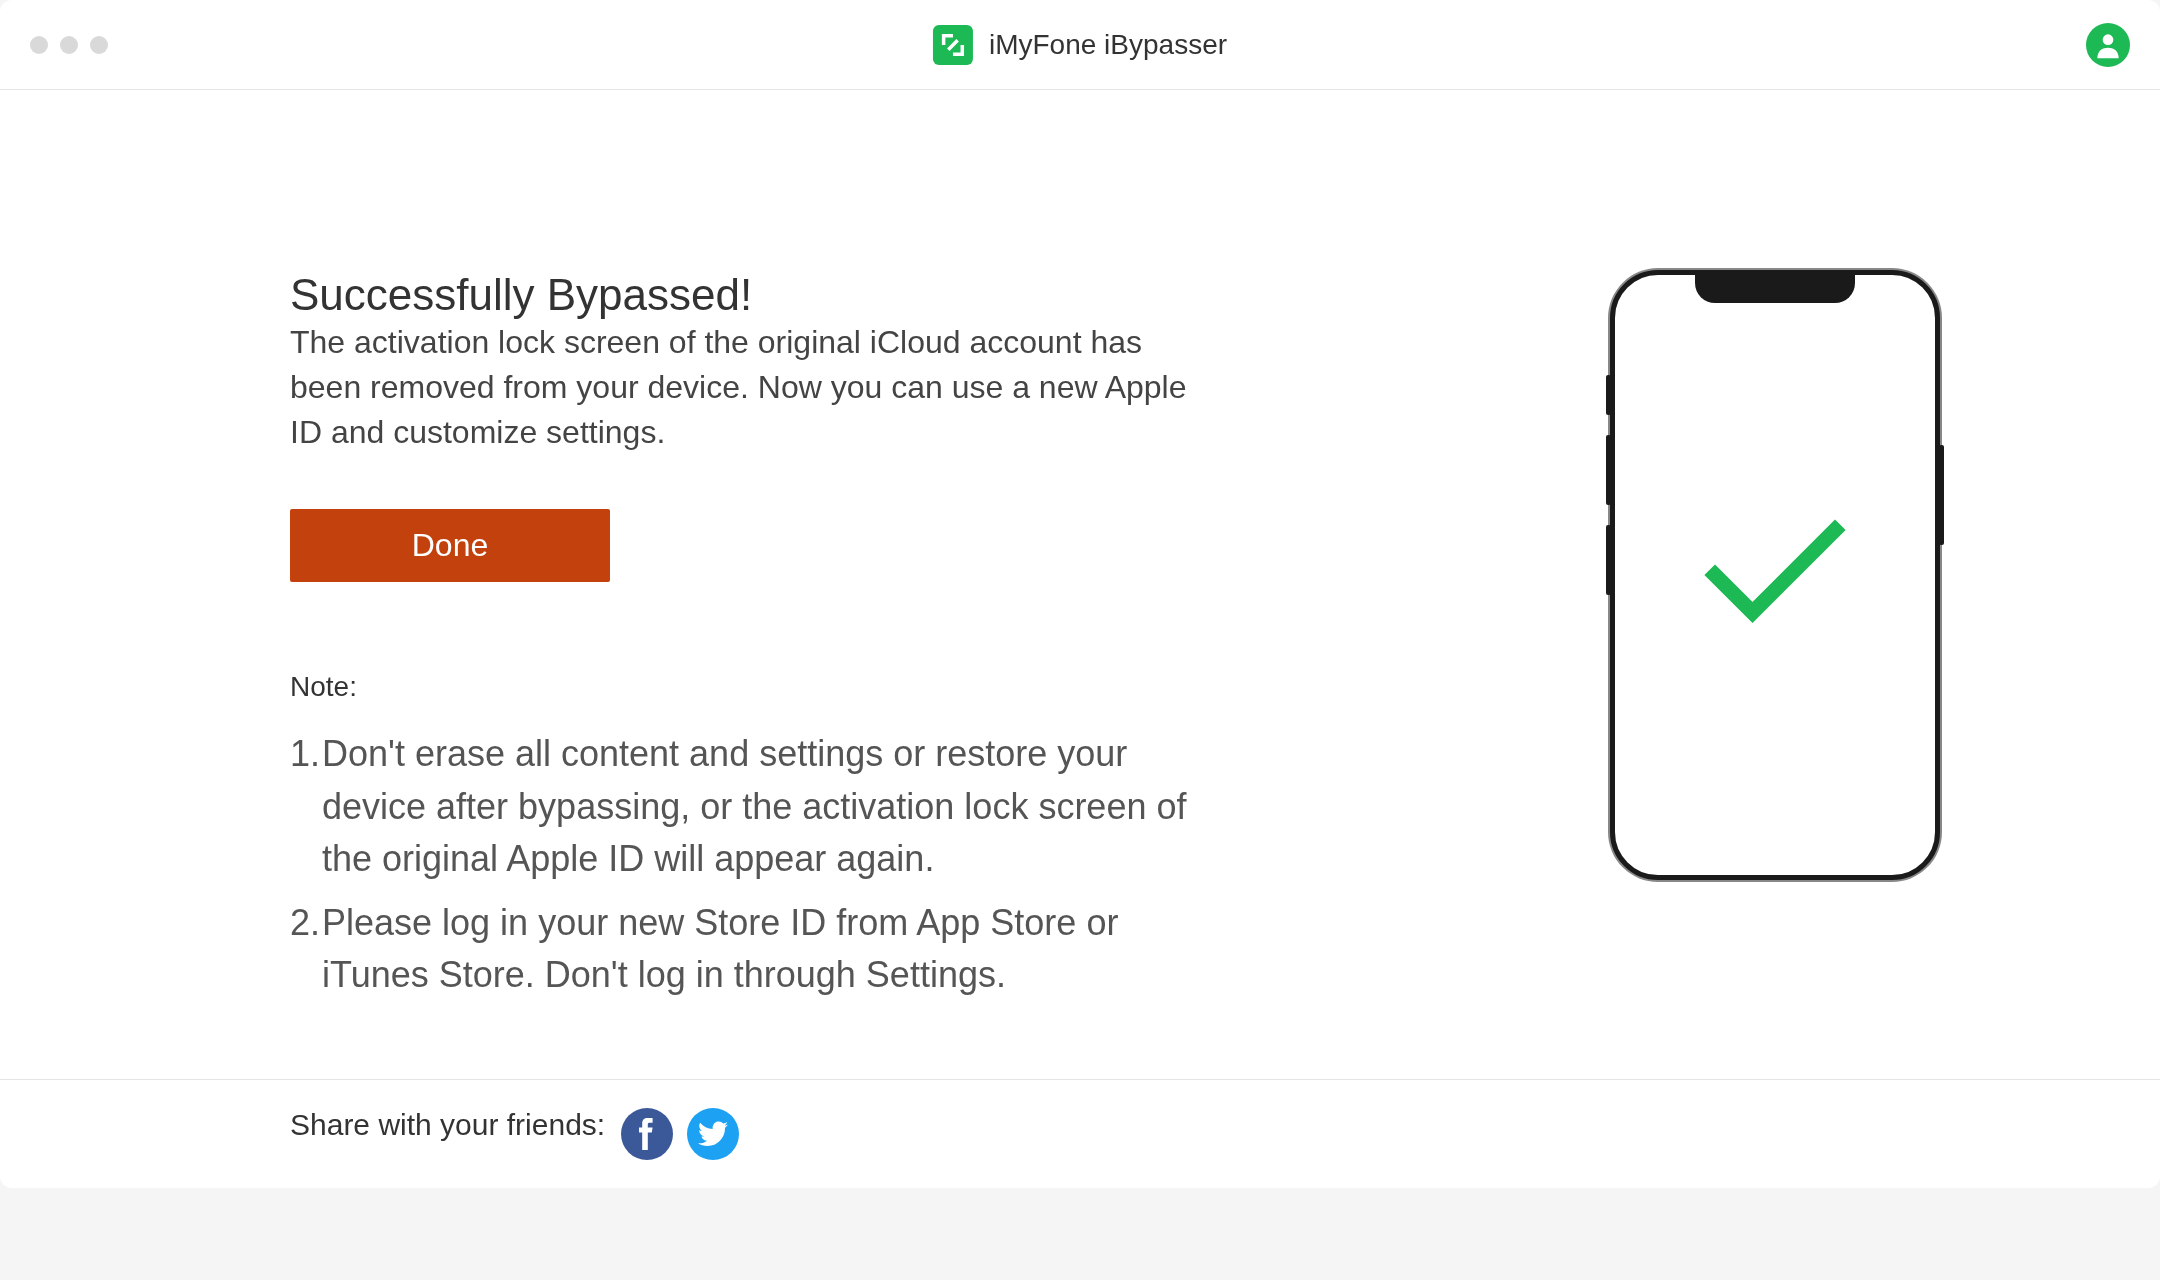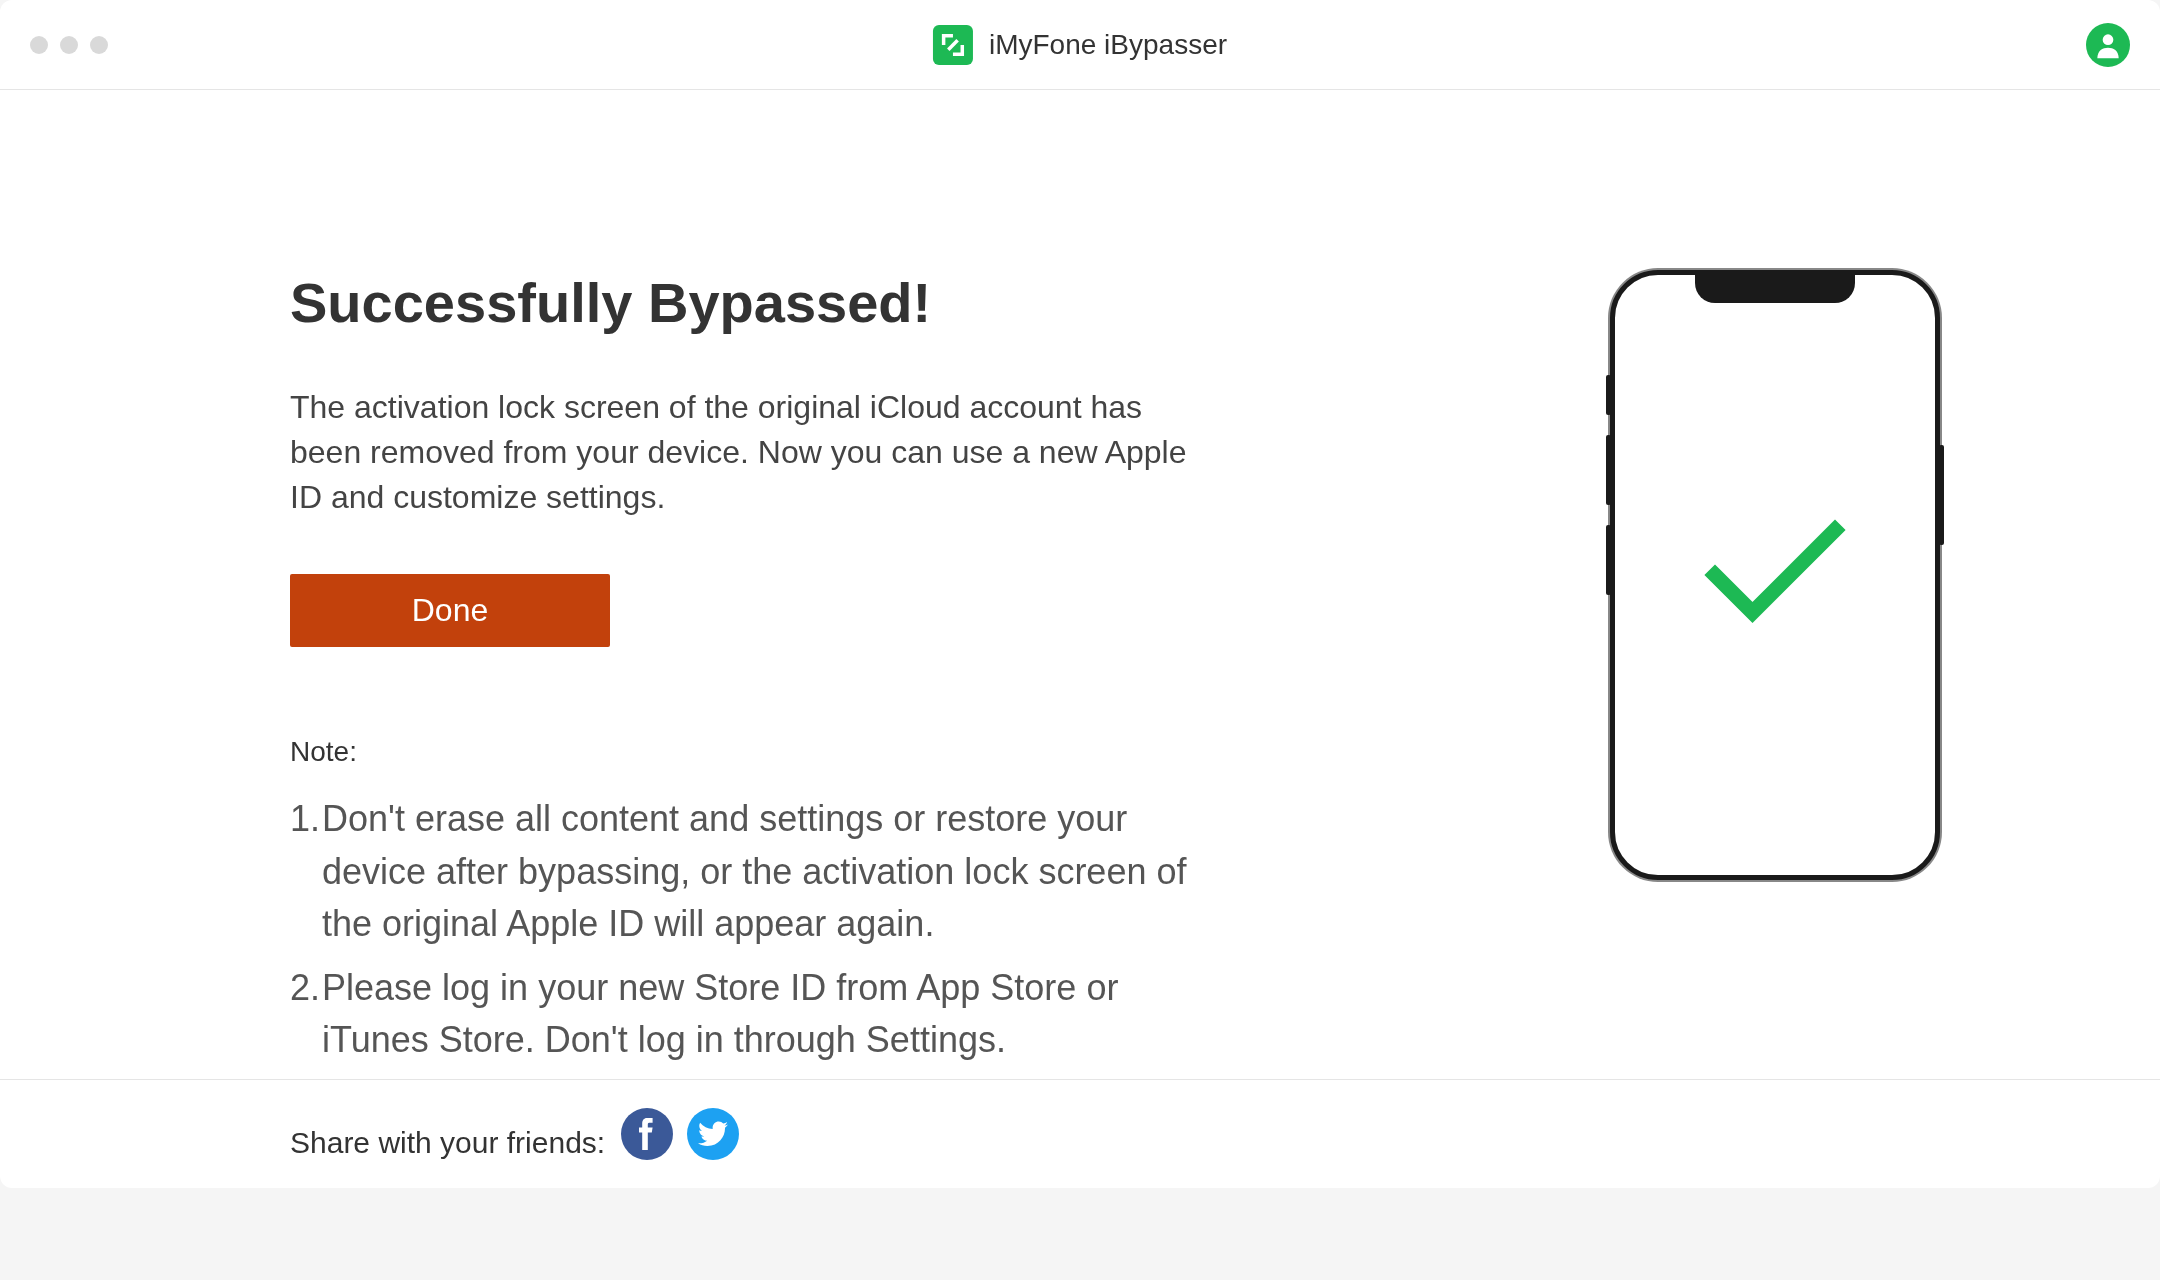--- a/index.html
+++ b/index.html
@@ -78,24 +78,23 @@
       flex: 1;
       display: flex;
       padding: 180px 200px 0 290px;
       position: relative;
     }
     .left-section {
       flex: 1;
       max-width: 1000px;
     }
     .heading {
-      font-size: 56px;
-      font-weight: 700;
+      font-size: 44px;
+      font-weight: 400;
       color: #333;
-      margin-bottom: 50px;
     }
     .description {
       font-size: 32px;
       color: #444;
       line-height: 1.4;
       margin-bottom: 55px;
       max-width: 920px;
     }
     .done-button {
       background: #c2410c;
@@ -196,21 +195,21 @@
     .side-btn-right {
       right: -9px;
       top: 170px;
       width: 5px;
       height: 100px;
     }
     .footer {
       border-top: 1px solid #e5e5e5;
       padding: 28px 290px;
       display: flex;
-      align-items: flex-end;
+      align-items: flex-start;
       gap: 16px;
     }
     .share-text {
       font-size: 30px;
       color: #333;
     }
     .share-icons {
       display: flex;
       gap: 14px;
     }

